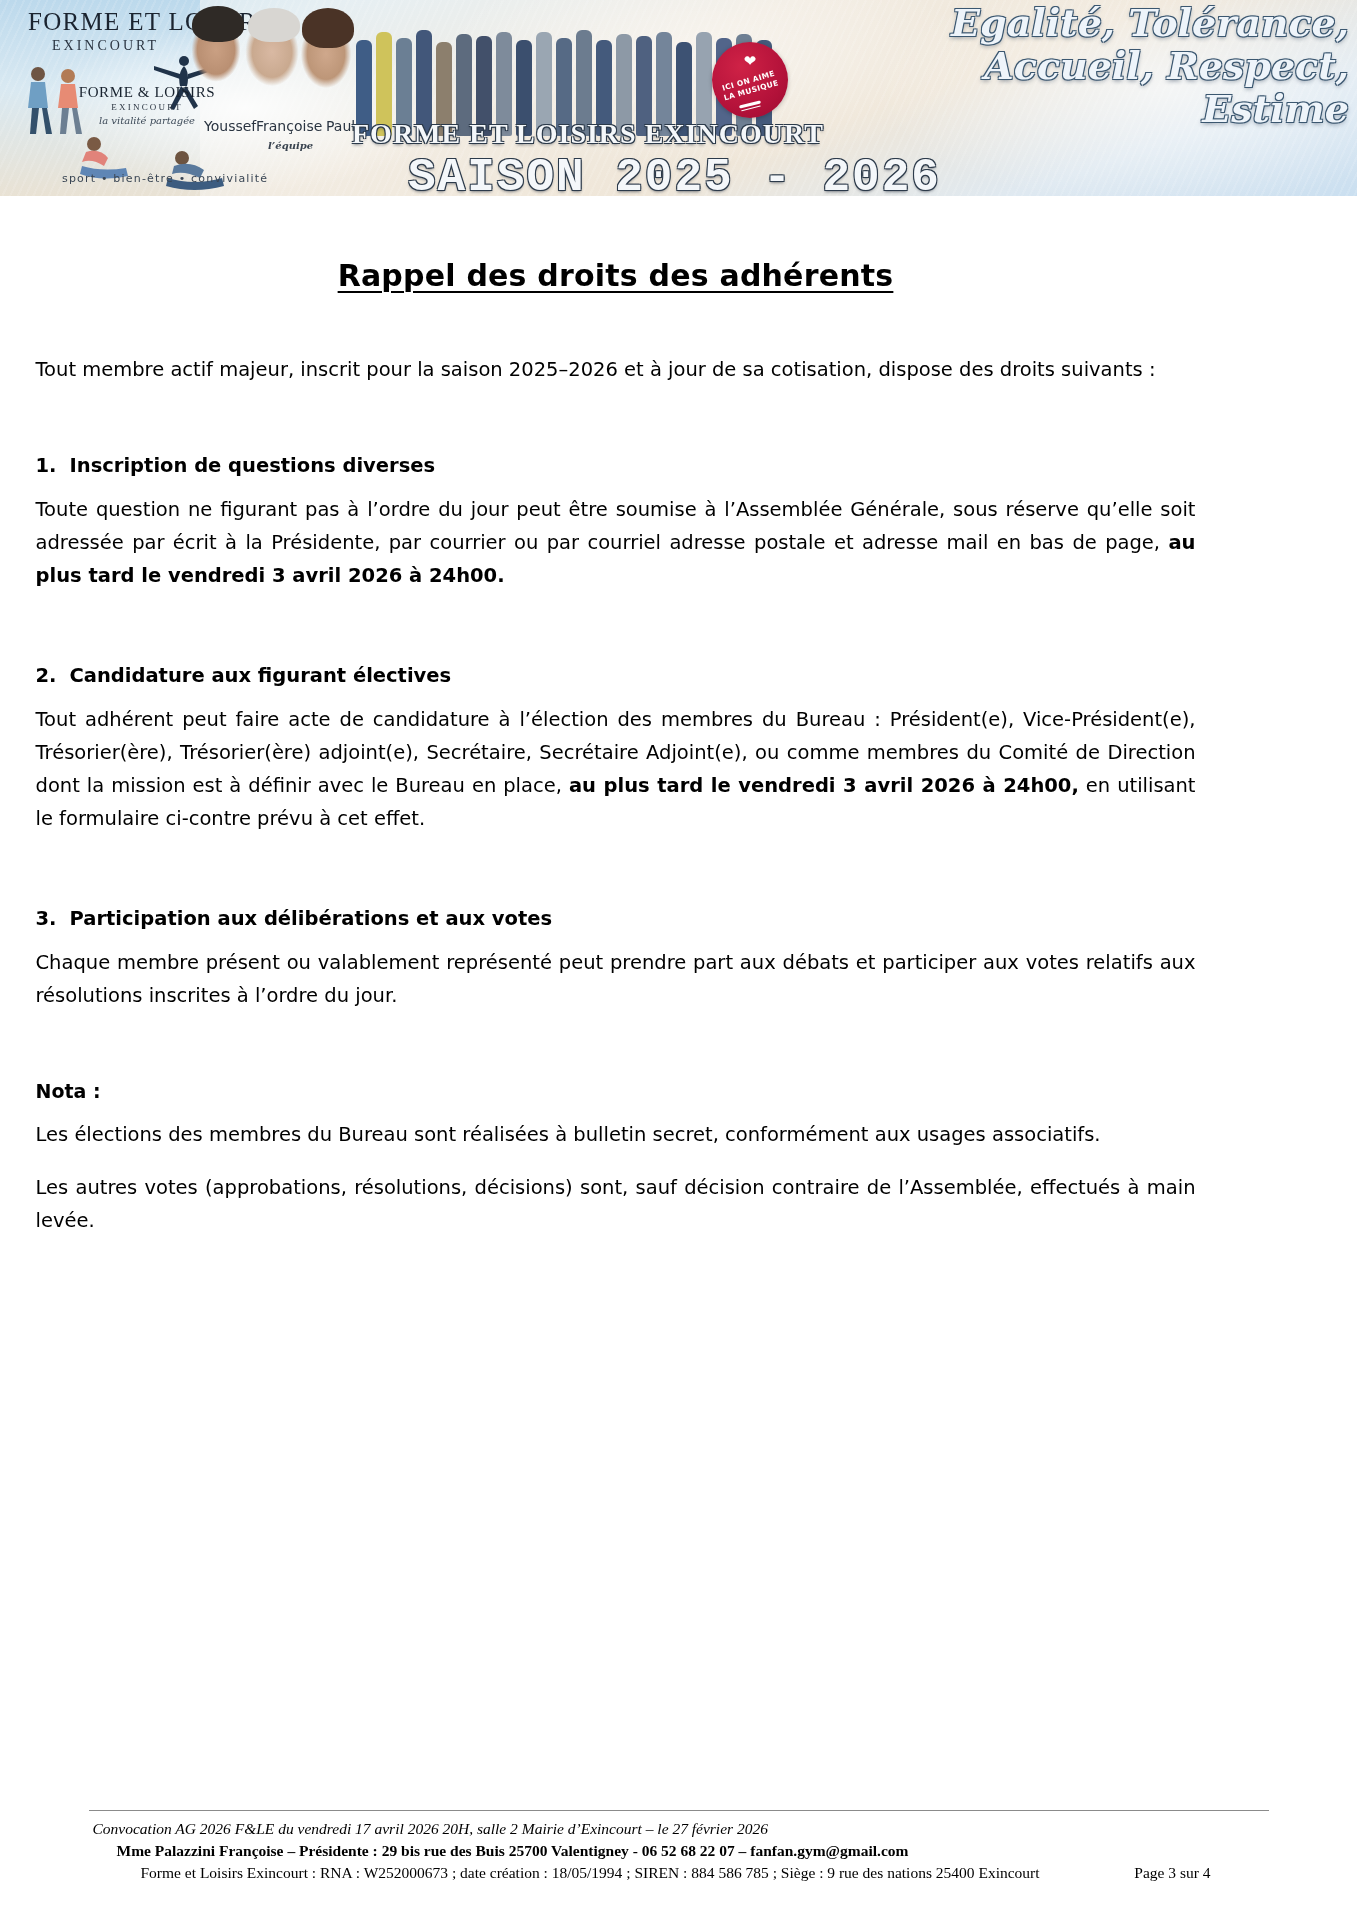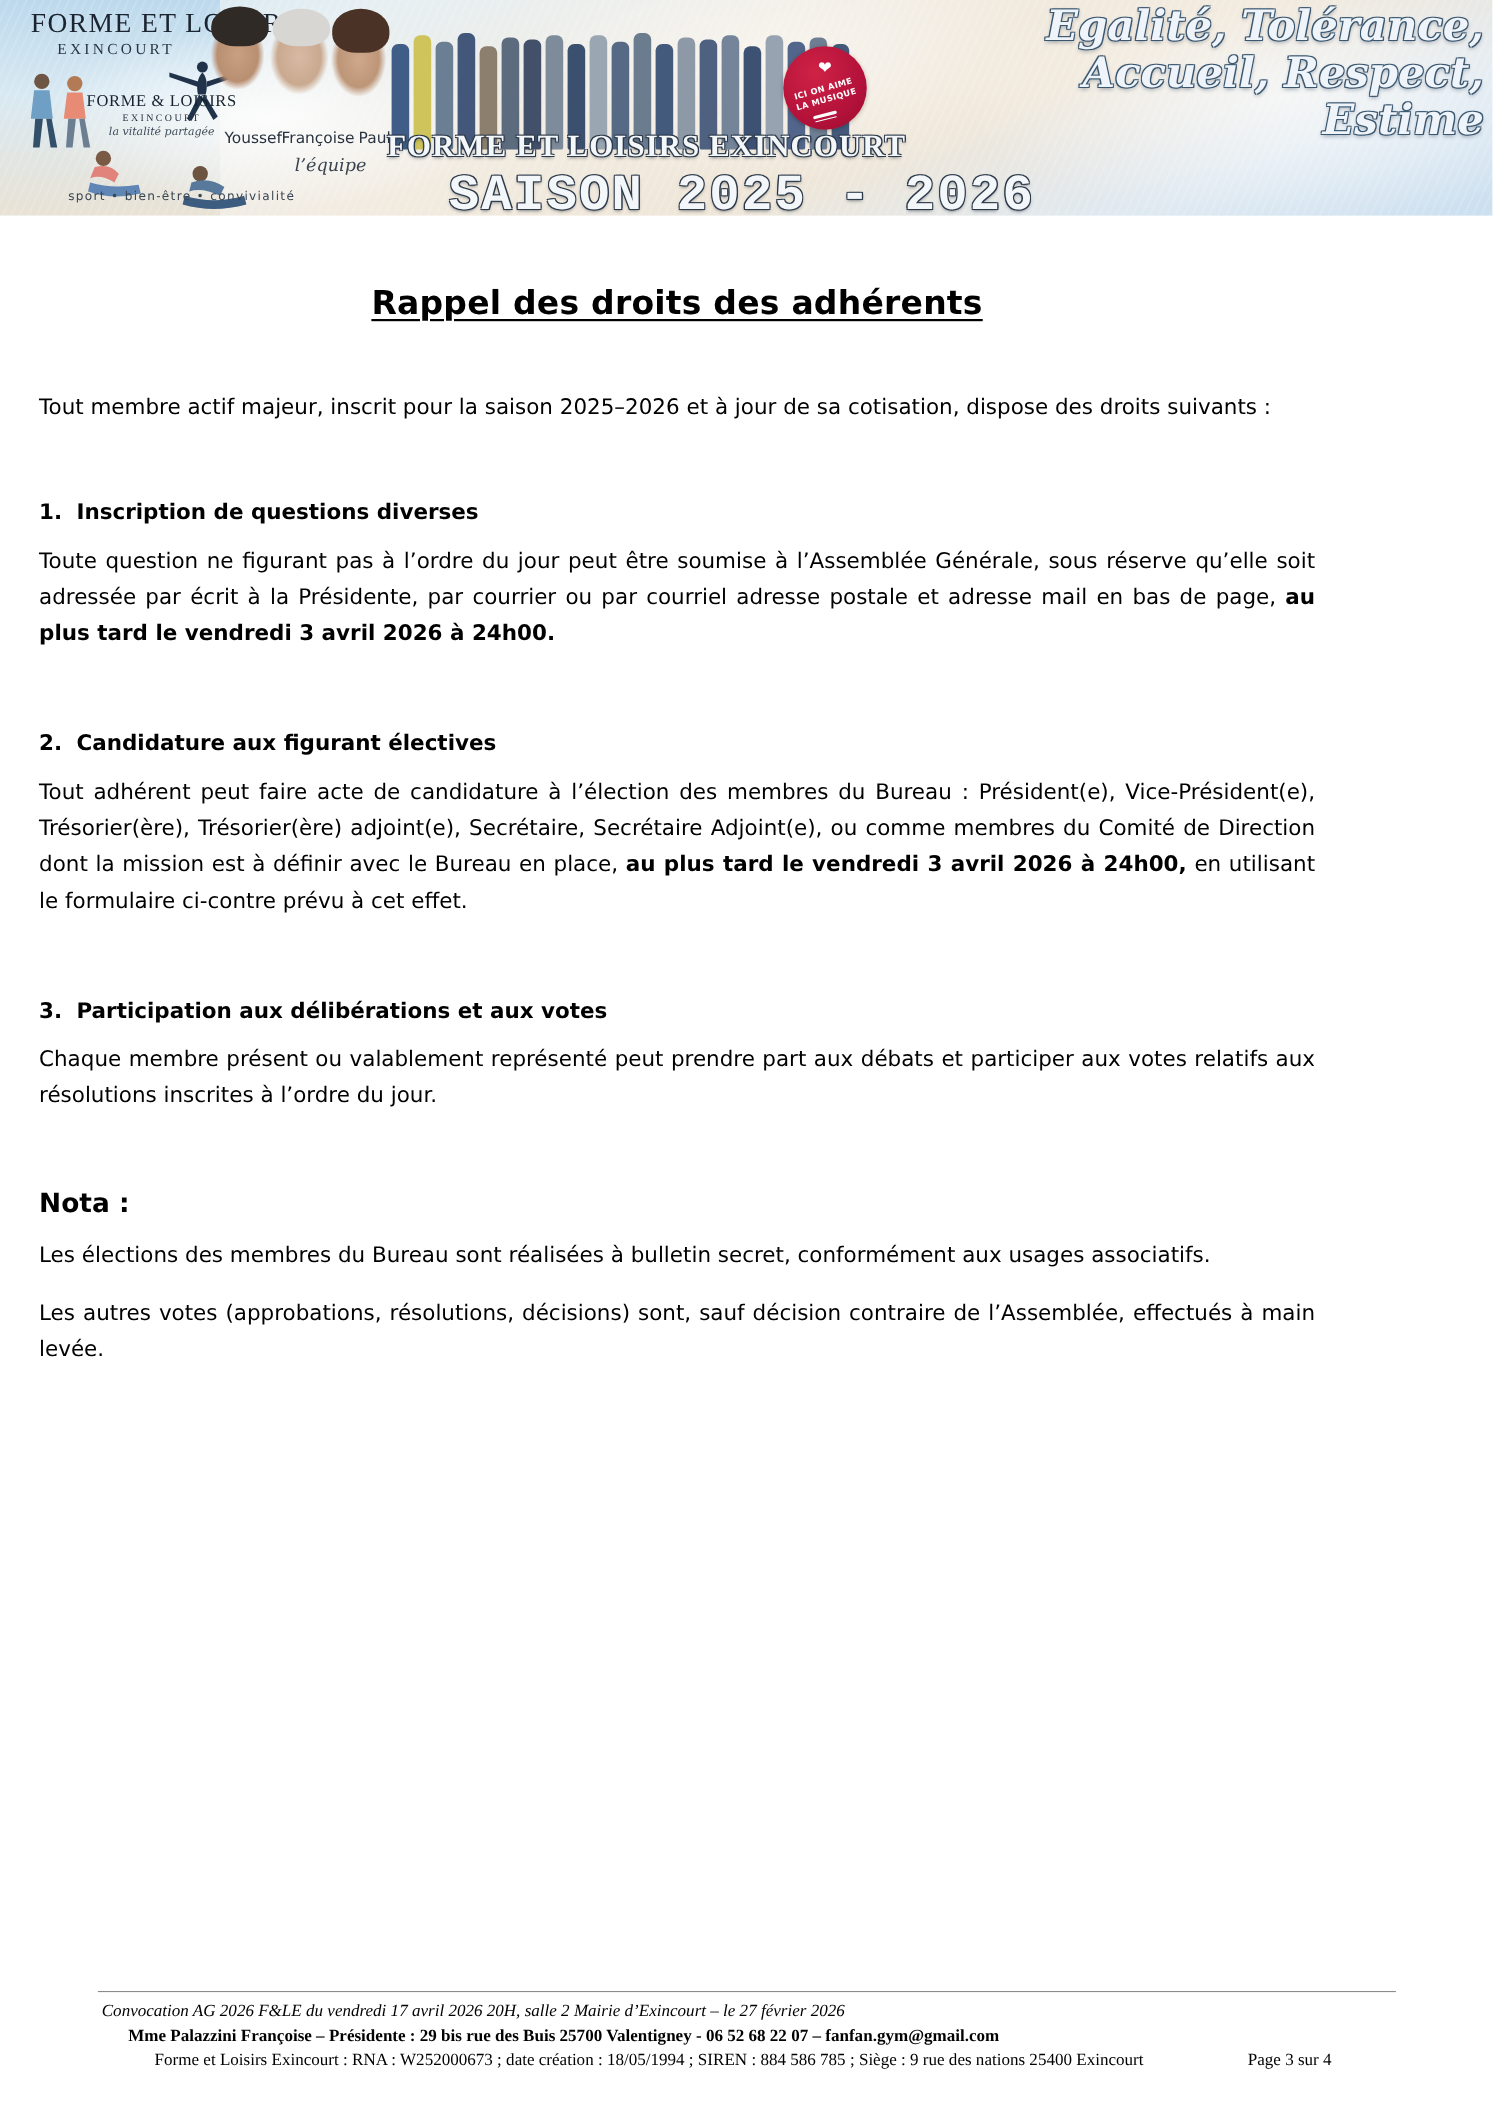--- a/index.html
+++ b/index.html
@@ -122,22 +122,23 @@
     top: 118px;
     font-family: "DejaVu Sans", sans-serif;
     font-size: 14px;
     color: #2a3441;
   }
   .eq-label {
     position: absolute;
     left: 268px; top: 140px;
     font-family: "DejaVu Serif", serif;
     font-style: italic;
-    font-size: 16px;
+    font-size: 10px;
     color: #39434f;
+    font-weight: bold;
   }
   .crowd {
     position: absolute;
     left: 352px; top: 8px;
     width: 430px; height: 128px;
   }
   .crowd .p {
     position: absolute;
     bottom: 0;
     width: 16px;
@@ -270,21 +271,21 @@
     gap: 14px;
   }
   .sec-head .num { width: 20px; flex: none; }
   .sec-1 { margin-top: 68px; }
   .sec-2 { margin-top: 72px; }
   .sec-3 { margin-top: 72px; }
   .nota-head {
     margin-top: 68px;
     font-family: "DejaVu Sans", sans-serif;
     font-weight: 700;
-    font-size: 24px;
+    font-size: 19px;
     color: #000;
   }
   .p-after-head { margin-top: 16px; }
   .p-gap { margin-top: 20px; }
   b.bld { font-weight: 700; }
 
   
   .footer {
     position: absolute;
     left: 0; bottom: 36px;

